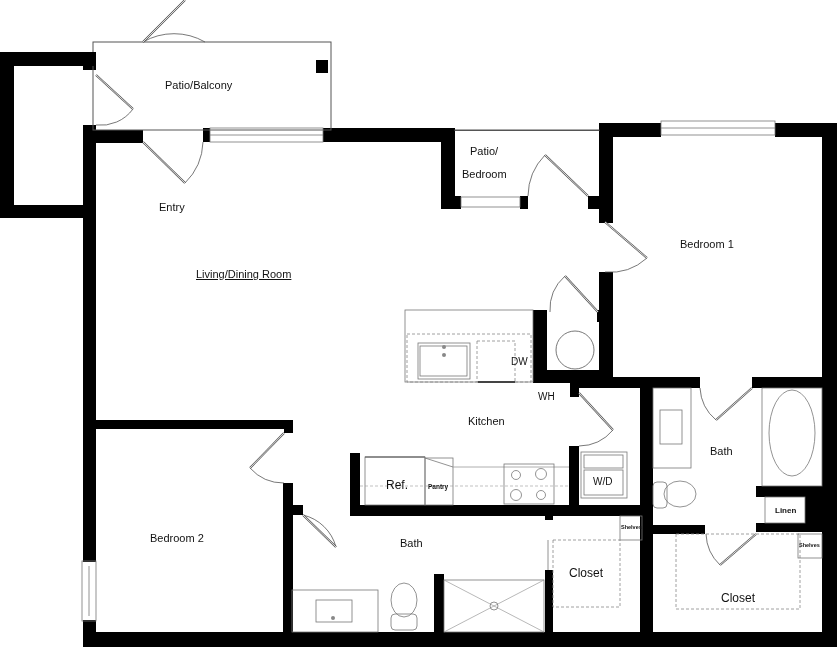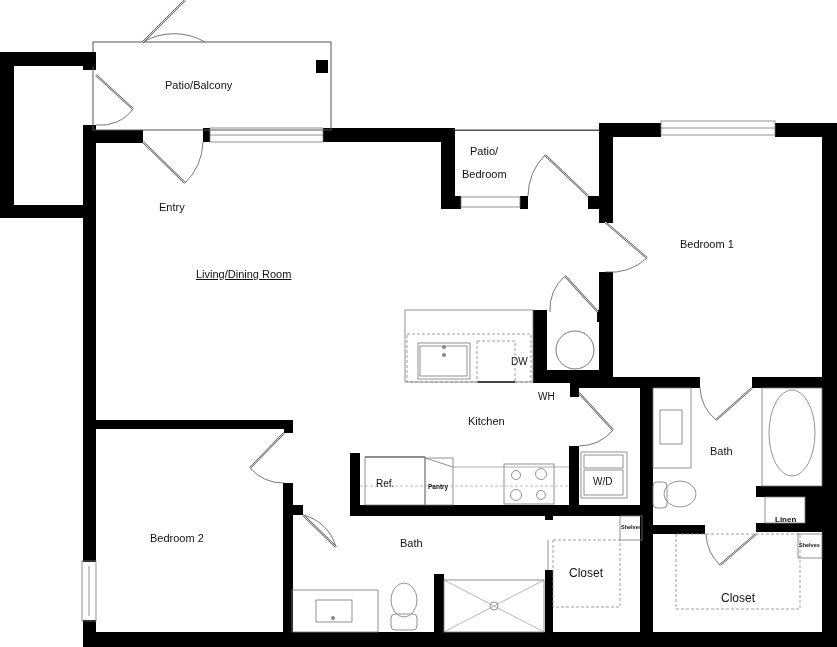--- a/index.html
+++ b/index.html
@@ -196,18 +196,18 @@
 <div class="lbl lg" style="left:680px;top:238px;">Bedroom 1</div>
 <div class="lbl lg" style="left:468px;top:415px;">Kitchen</div>
 <div class="lbl lg" style="left:710px;top:445px;">Bath</div>
 <div class="lbl lg" style="left:150px;top:512px;margin-top:20px;">Bedroom 2</div>
 <div class="lbl lg" style="left:400px;top:537px;">Bath</div>
 <div class="lbl sm" style="left:569px;top:566px;font-size:12px;">Closet</div>
 <div class="lbl sm" style="left:721px;top:591px;font-size:12px;">Closet</div>
 
 <div class="lbl sm" style="left:487px;top:356px;margin-left:24px;">DW</div>
 <div class="lbl sm" style="left:538px;top:345px;margin-top:46px;">WH</div>
-<div class="lbl xs" style="left:376px;top:478px;font-size:10px;">Ref.</div>
+<div class="lbl xs" style="left:386px;top:478px;font-size:12px;">Ref.</div>
 <div class="lbl xxs" style="left:428px;top:483px;">Pantry</div>
 <div class="lbl sm" style="left:593px;top:476px;">W/D</div>
-<div class="lbl xs" style="left:775px;top:506px;font-weight:bold;margin-top:9px;">Linen</div>
+<div class="lbl xs" style="left:775px;top:506px;font-weight:bold;">Linen</div>
 <div class="lbl xxs" style="left:621px;top:524px;font-size:5.5px;">Shelves</div>
 <div class="lbl xxs" style="left:799px;top:542px;font-size:5.5px;">Shelves</div>
 
 </body></html>

